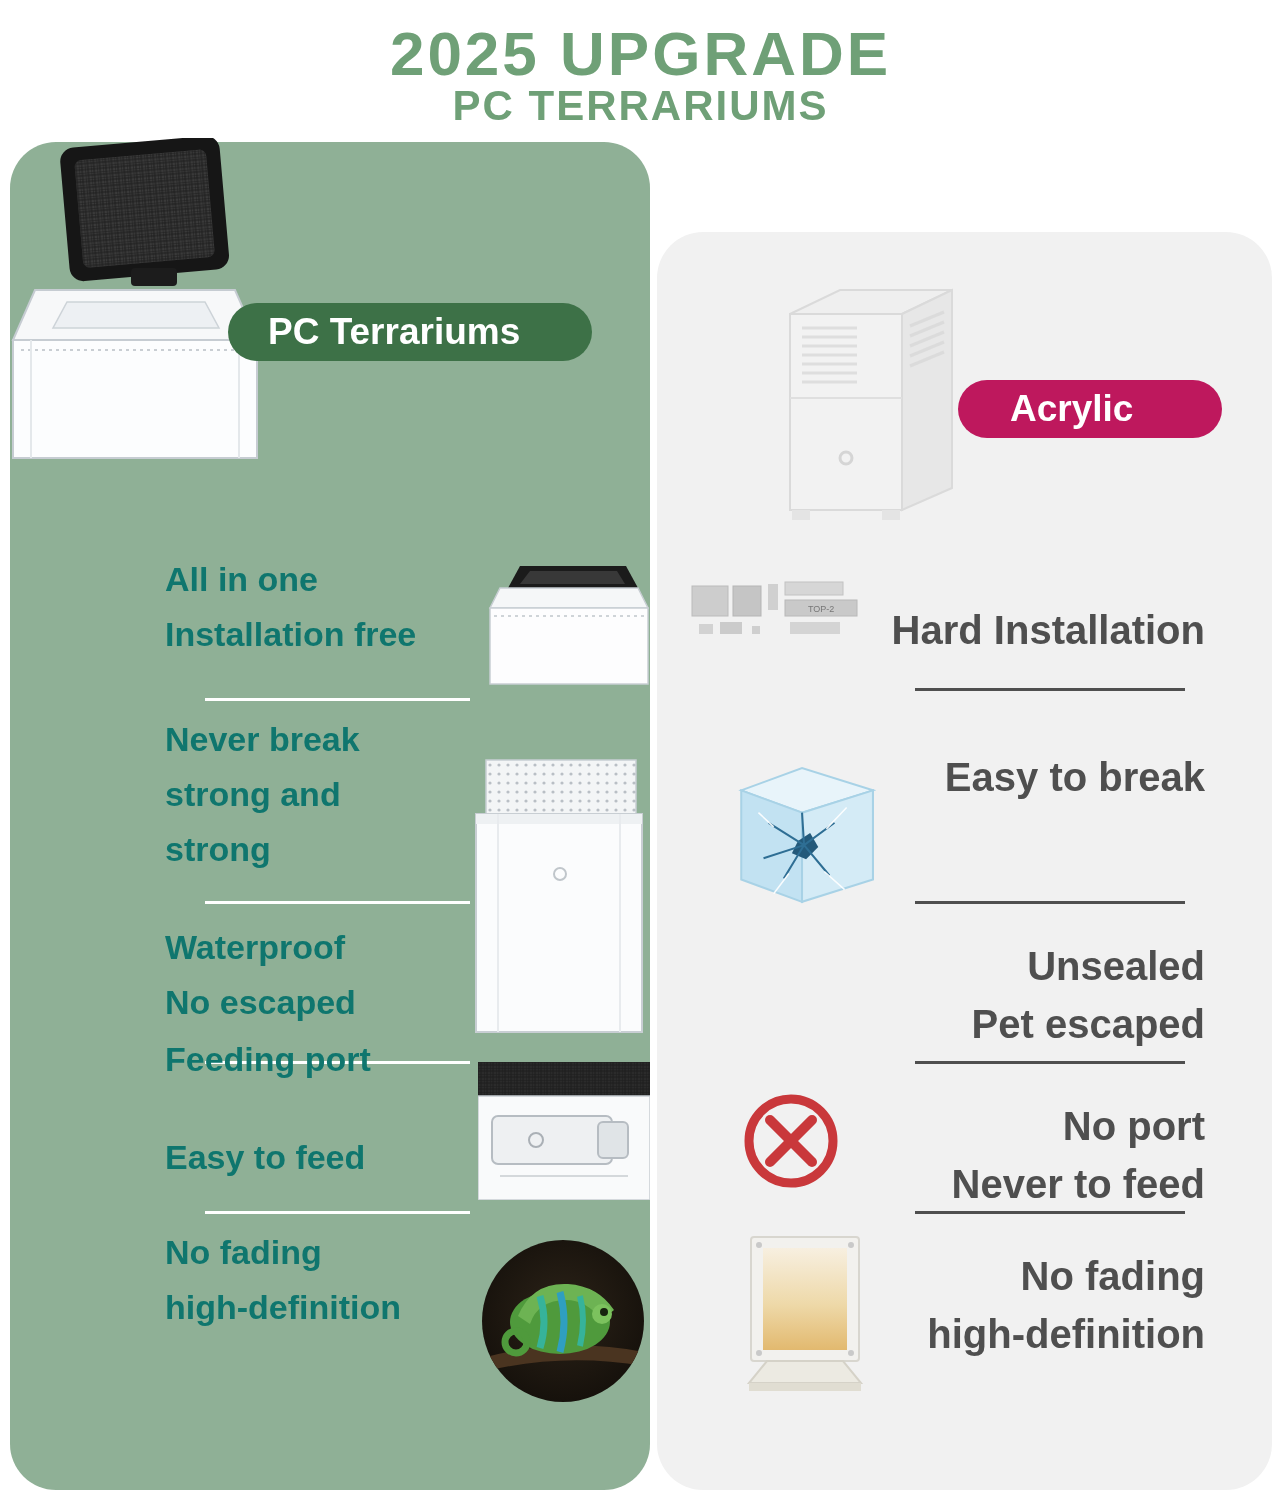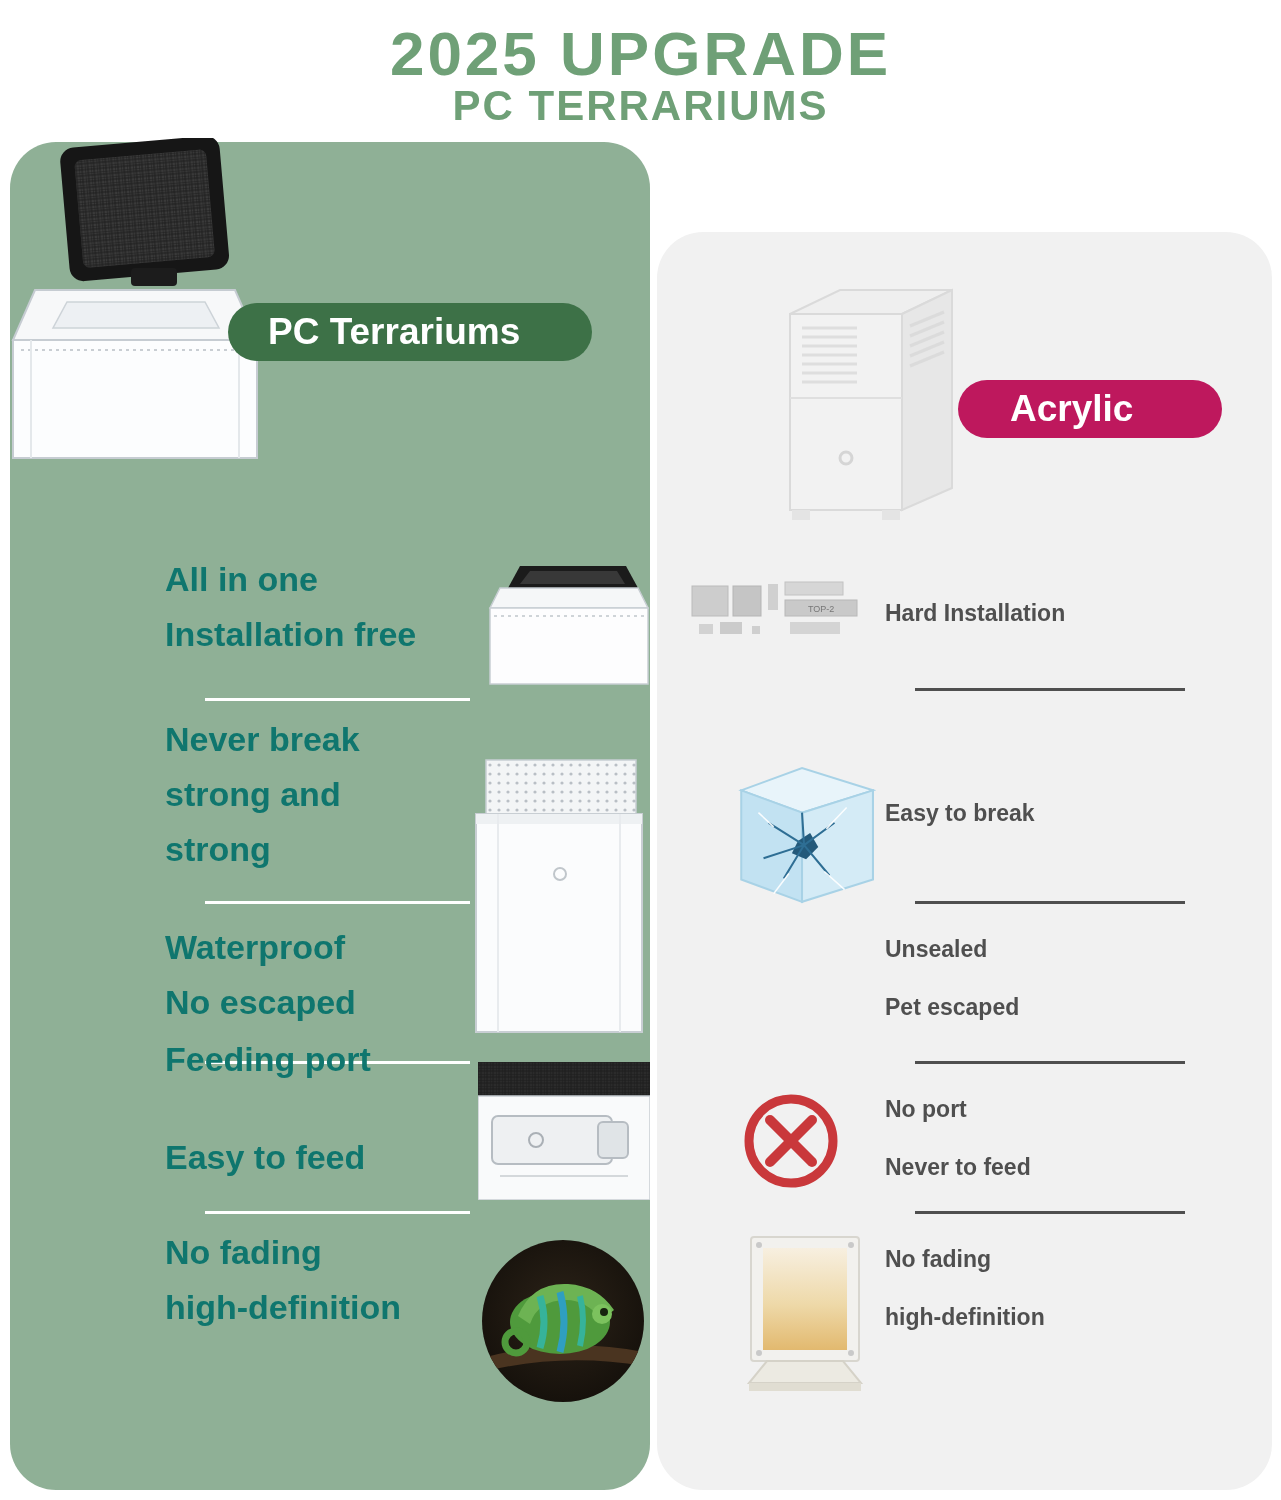--- a/index.html
+++ b/index.html
@@ -5,21 +5,21 @@
   html,body{margin:0;padding:0;background:#ffffff;}
   .canvas{position:relative;width:1281px;height:1500px;background:#ffffff;font-family:"Liberation Sans",sans-serif;overflow:hidden;}
   .title{position:absolute;left:0;top:0;width:100%;text-align:center;font-size:62px;font-weight:700;color:#6FA077;letter-spacing:3px;margin-top:18px;}
   .subtitle{position:absolute;left:0;top:82px;width:100%;text-align:center;font-size:42px;font-weight:700;color:#6FA077;letter-spacing:2px;}
   .bg-left{position:absolute;left:10px;top:142px;width:640px;height:1348px;background:#8FB096;border-radius:46px;}
   .bg-right{position:absolute;left:657px;top:232px;width:615px;height:1258px;background:#F1F1F1;border-radius:46px;}
   .pill{position:absolute;height:58px;border-radius:29px;color:#ffffff;font-size:37px;font-weight:700;line-height:58px;box-sizing:border-box;}
   .pill-left{left:228px;top:303px;width:364px;background:#3D7147;padding-left:40px;}
   .pill-right{left:958px;top:380px;width:264px;background:#be185d;padding-left:52px;}
   .ltext{position:absolute;left:165px;width:330px;font-size:34px;font-weight:700;color:#0f766e;white-space:nowrap;}
-  .rtext{position:absolute;left:885px;width:320px;text-align:left;font-size:23px;font-weight:700;color:#4F4F4F;white-space:nowrap;}
+  .rtext{position:absolute;left:885px;width:320px;text-align:right;font-size:40px;font-weight:700;color:#4F4F4F;white-space:nowrap;margin-top:8px;}
   .sep-l{position:absolute;left:205px;width:265px;height:3px;background:#ffffff;}
   .sep-r{position:absolute;left:915px;width:270px;height:3px;background:#4F4F4F;}
   .img{position:absolute;}
 </style>
 </head>
 <body>
 
 <div class="canvas">
 
   <div class="bg-left"></div>
@@ -185,21 +185,21 @@
       <polygon points="28,28 88,50 88,138 28,116" fill="#c2e2f2" stroke="#a8d2e6" stroke-width="2"></polygon>
       <polygon points="158,28 88,50 88,138 158,116" fill="#d4ebf6" stroke="#a8d2e6" stroke-width="2"></polygon>
       <polygon points="84,78 96,70 104,84 92,96 78,90" fill="#23597a"></polygon>
       <g stroke="#2e6e94" stroke-width="2" fill="none">
         <path d="M90 82 L55 60 M90 82 L120 60 M90 82 L70 115 M90 82 L115 112 M90 82 L88 50 M90 82 L50 95"></path>
       </g>
       <g stroke="#ffffff" stroke-width="1.5" fill="none" opacity="0.9">
         <path d="M60 64 L45 50 M112 66 L132 45 M75 110 L60 130 M110 108 L130 126"></path>
       </g>
     </svg>
-    <div class="rtext" style="top:800px">Easy to break</div>
+    <div class="rtext" style="top:747px">Easy to break</div>
     <div class="sep-r" style="top:901px"></div>
 
     <div class="rtext" style="top:936px">Unsealed</div>
     <div class="rtext" style="top:994px">Pet escaped</div>
     <div class="sep-r" style="top:1061px"></div>
 
     <svg class="img" style="left:738px;top:1088px" width="106" height="106" viewBox="0 0 106 106">
       <circle cx="53" cy="53" r="42" fill="none" stroke="#C9383B" stroke-width="9"></circle>
       <line x1="32" y1="32" x2="74" y2="74" stroke="#C9383B" stroke-width="10" stroke-linecap="round"></line>
       <line x1="74" y1="32" x2="32" y2="74" stroke="#C9383B" stroke-width="10" stroke-linecap="round"></line>

